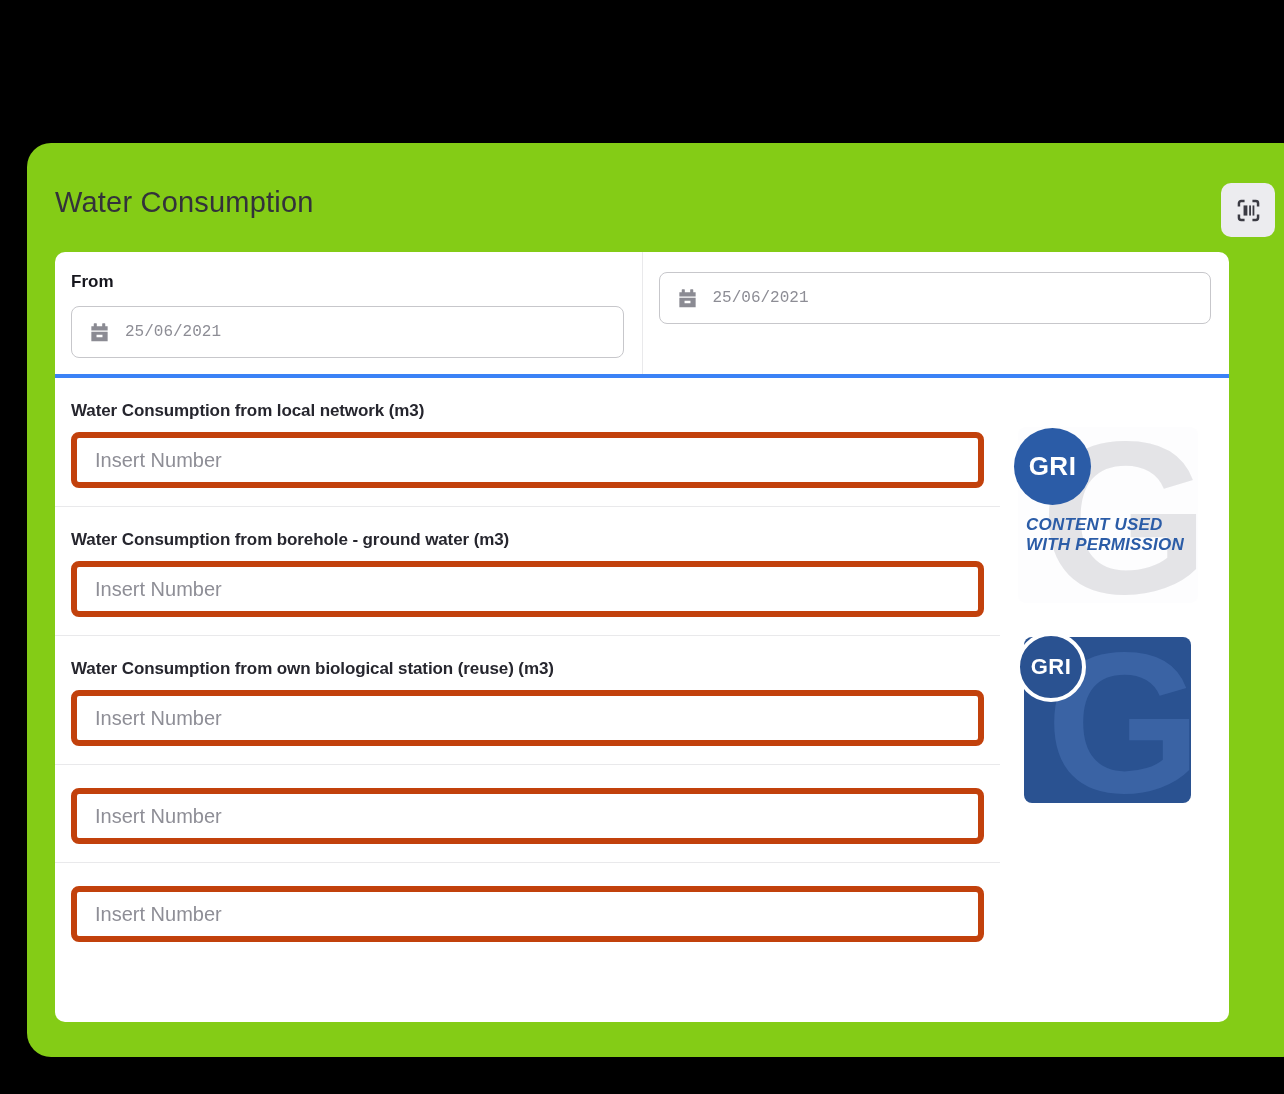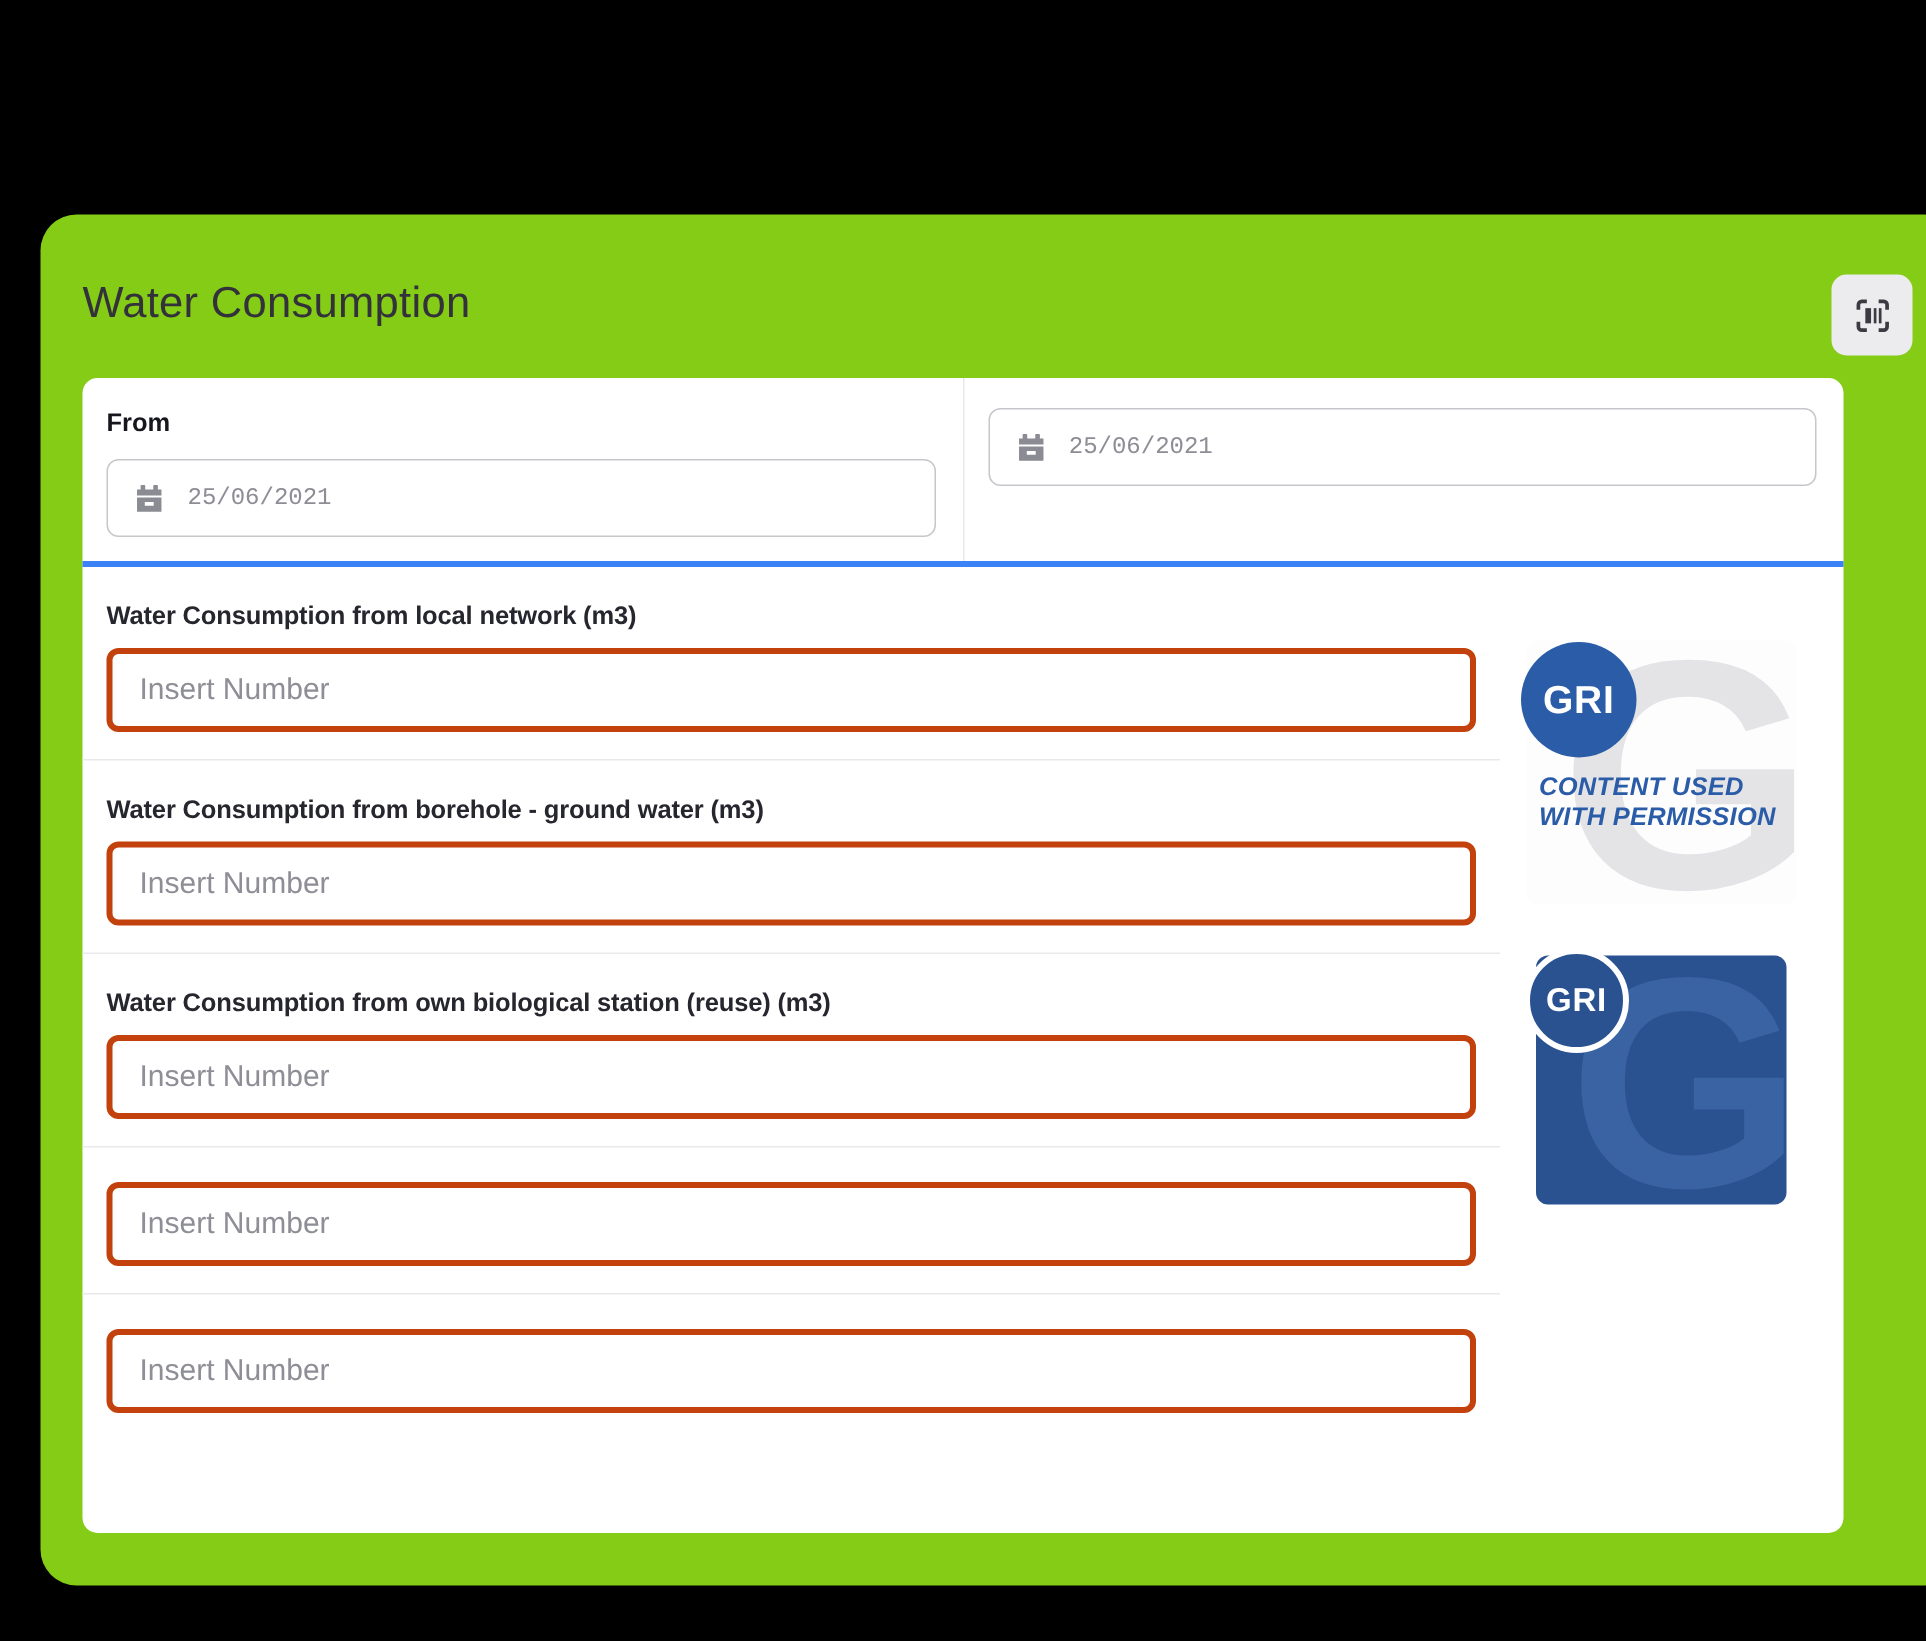--- a/index.html
+++ b/index.html
@@ -91,21 +91,21 @@
     font-size: 17px;
     font-weight: 700;
     color: #26262e;
     margin-bottom: 11px;
     letter-spacing: -0.1px;
   }
   .field-label.total { font-size: 18px; color: #16161c; }
   .number-input {
     width: 100%;
     height: 56px;
-    border: 4px solid #c2410c;
+    border: 6px solid #c2410c;
     border-radius: 8px;
     padding: 0 18px;
     font-family: "Liberation Sans", sans-serif;
     font-size: 20px;
     color: #3a3a42;
     outline: none;
     background: #fff;
   }
   .number-input::placeholder { color: #8e8e96; opacity: 1; }
   

